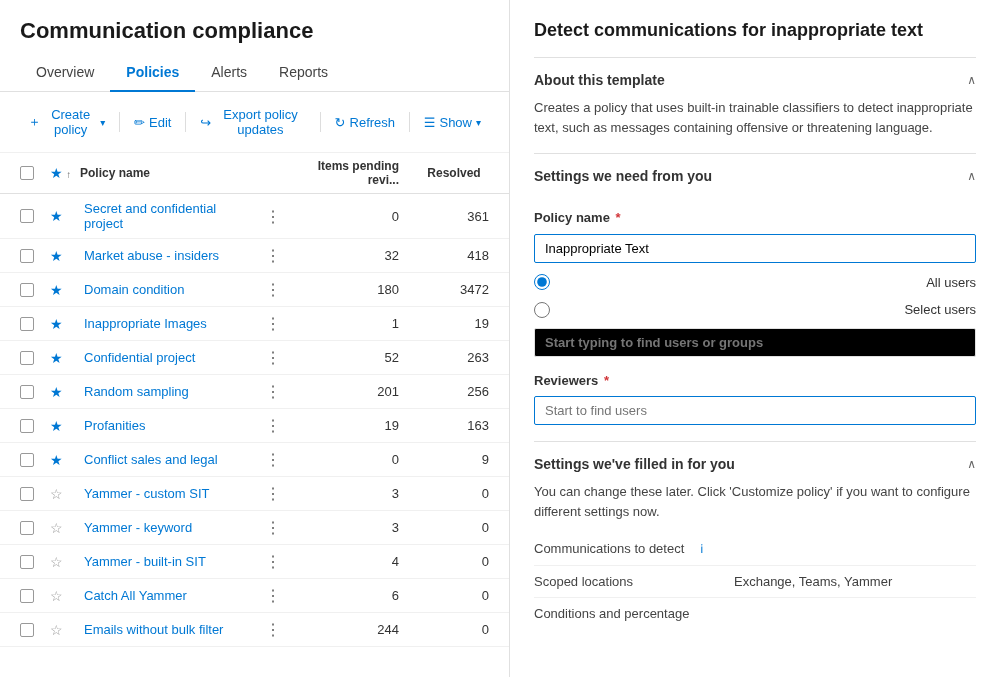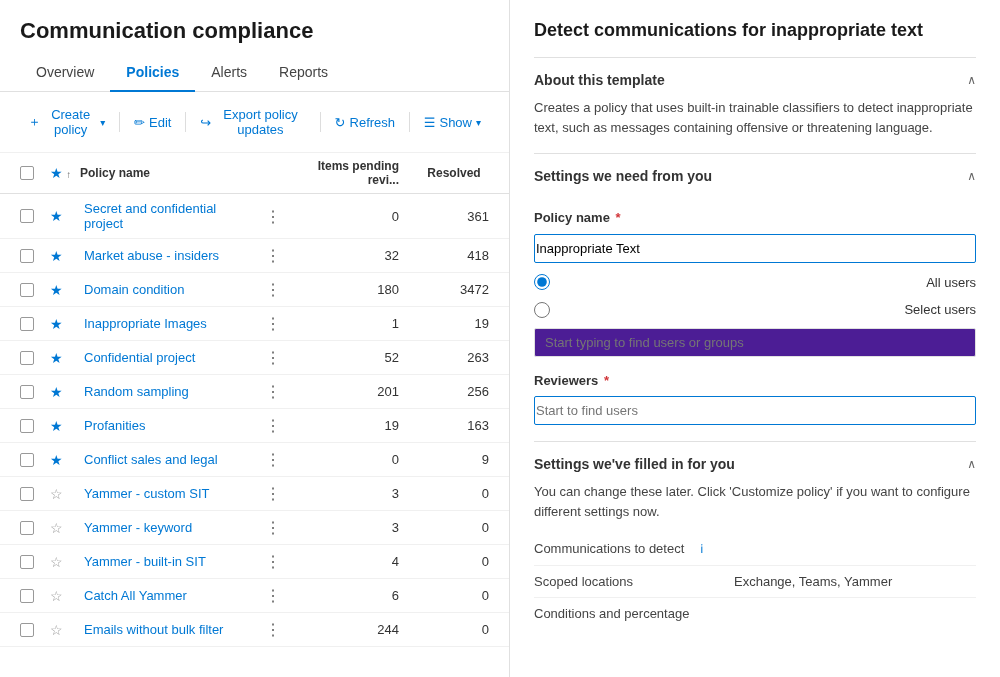--- a/index.html
+++ b/index.html
@@ -46,22 +46,22 @@
     .panel-title { font-size: 18px; font-weight: 700; color: #1a1a1a; margin-bottom: 16px; }
 
     .section { border-top: 1px solid #e0e0e0; margin-bottom: 0; }
     .section-header { display: flex; justify-content: space-between; align-items: center; padding: 14px 0 10px 0; cursor: pointer; }
     .section-title { font-size: 14px; font-weight: 600; color: #333; }
     .section-chevron { color: #666; font-size: 12px; }
     .section-body { padding-bottom: 16px; font-size: 13px; color: #444; line-height: 1.5; }
 
     .form-label { font-size: 13px; font-weight: 600; color: #333; margin-bottom: 6px; margin-top: 14px; }
     .required { color: #d13438; margin-left: 2px; }
-    .form-input { width: 100%; border: 1px solid #0078d4; border-radius: 2px; padding: 6px 1px; font-size: 13px; outline: none; }
-    .form-input-disabled { width: 100%; border: 1px solid #e0e0e0; border-radius: 2px; padding: 6px 10px; font-size: 13px; background: #4c1d95; color: #999; }
+    .form-input { width: 100%; border: 1px solid #0078d4; border-radius: 2px; padding: 6px 10px; font-size: 13px; outline: none; }
+    .form-input-disabled { width: 100%; border: 1px solid #e0e0e0; border-radius: 2px; padding: 6px 10px; font-size: 13px; background: #000000; color: #999; font-weight: bold; }
 
     .radio-group { margin-top: 10px; }
     .radio-item { display: flex; align-items: center; gap: 4px; margin-bottom: 8px; cursor: pointer; justify-content: space-between; }
     .radio-input { width: 16px; height: 16px; accent-color: #0078d4; cursor: pointer; }
     .radio-label { font-size: 13px; color: #333; }
 
     .info-rows { margin-top: 10px; }
     .info-row { display: flex; align-items: flex-start; padding: 6px 0; border-bottom: 1px solid #f0f0f0; }
     .info-row:last-child { border-bottom: none; }
     .info-key { width: 200px; font-size: 13px; color: #444; display: flex; align-items: center; gap: 16px; }

